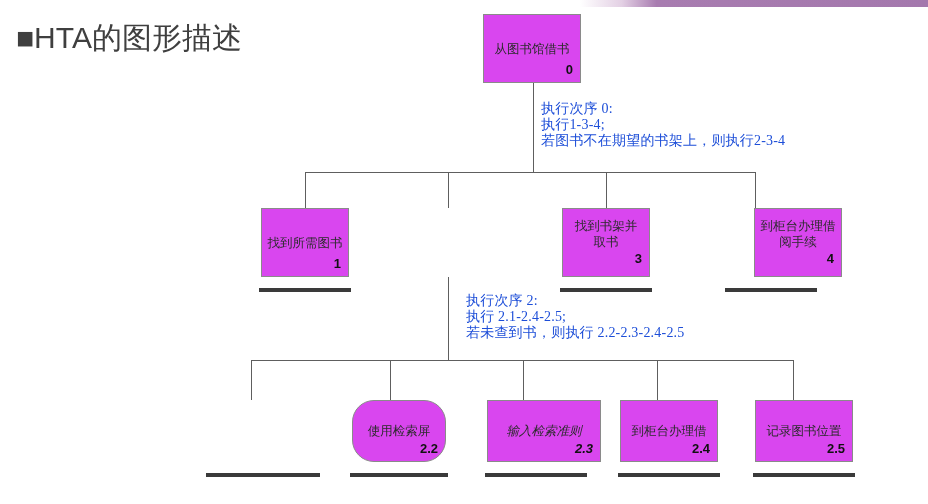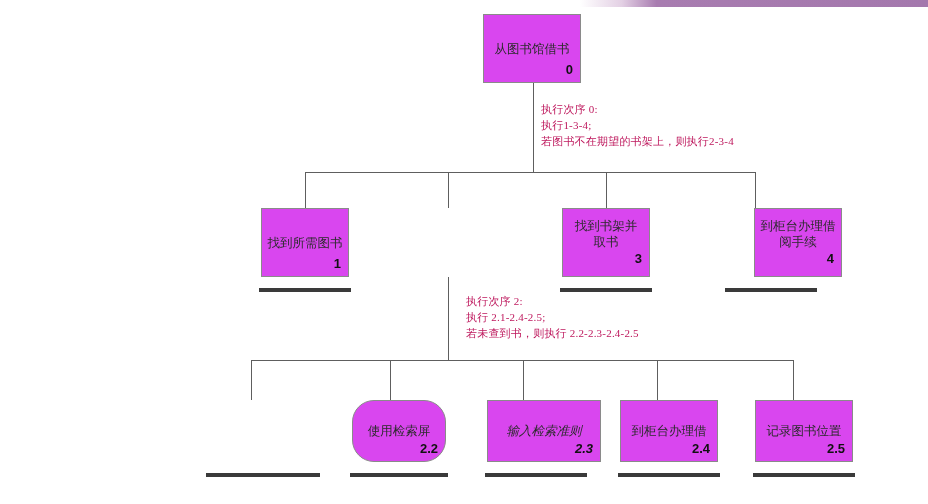--- a/index.html
+++ b/index.html
@@ -108,34 +108,35 @@
   }
   .ln-h {
     position: absolute;
     height: 1px;
     background: #5e5e5e;
   }
 
   
   .annotation {
     position: absolute;
-    font-size: 11px;
+    font-size: 14px;
     line-height: 16px;
-    color: #be185d;
+    color: #1d4ed8;
     white-space: pre-line;
     letter-spacing: 0.2px;
   }
 </style>
 </head>
 <body>
 
 <div id="slide">
 
   <div class="top-bar"></div>
 
+  <div class="slide-title">■HTA的图形描述</div>
 
   <div class="node" style="left:483px; top:14px; width:98px; height:69px;">
     <div class="node-inner">
       <div class="node-label">从图书馆借书</div>
       <div class="node-num">0</div>
     </div>
   </div>
 
   <div class="ln-v" style="left:533px; top:83px; height:89px;"></div>
 

